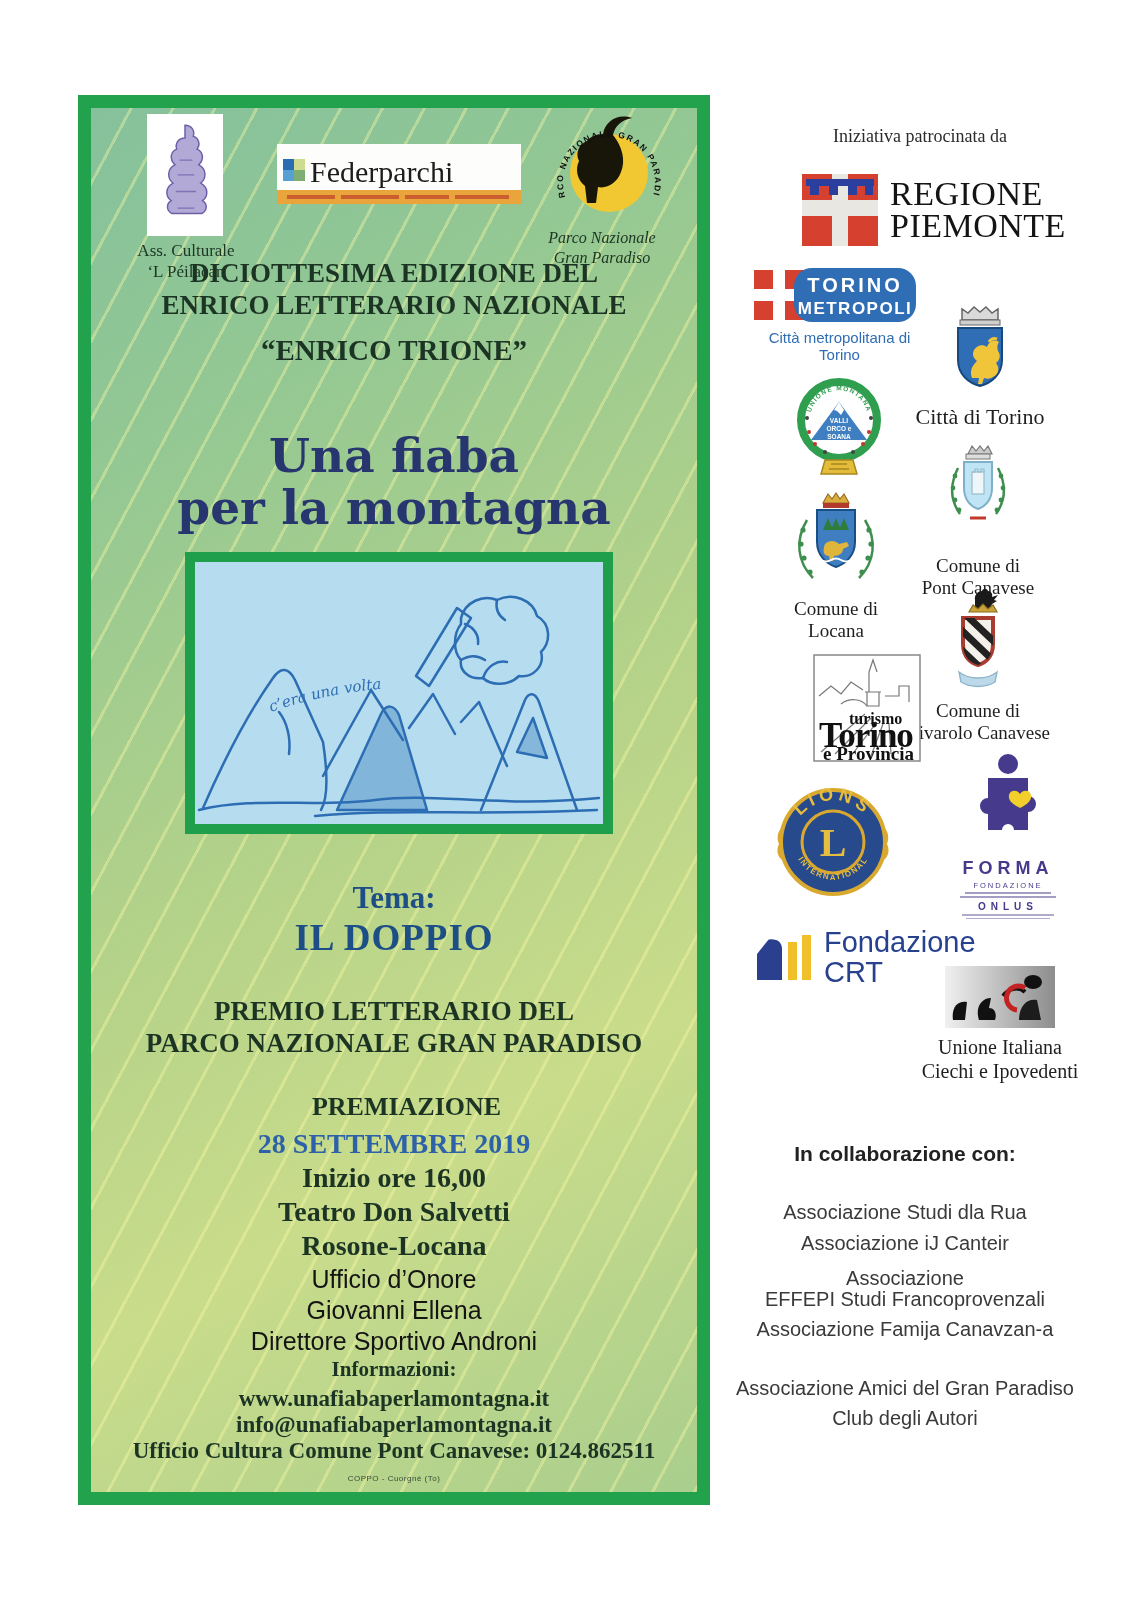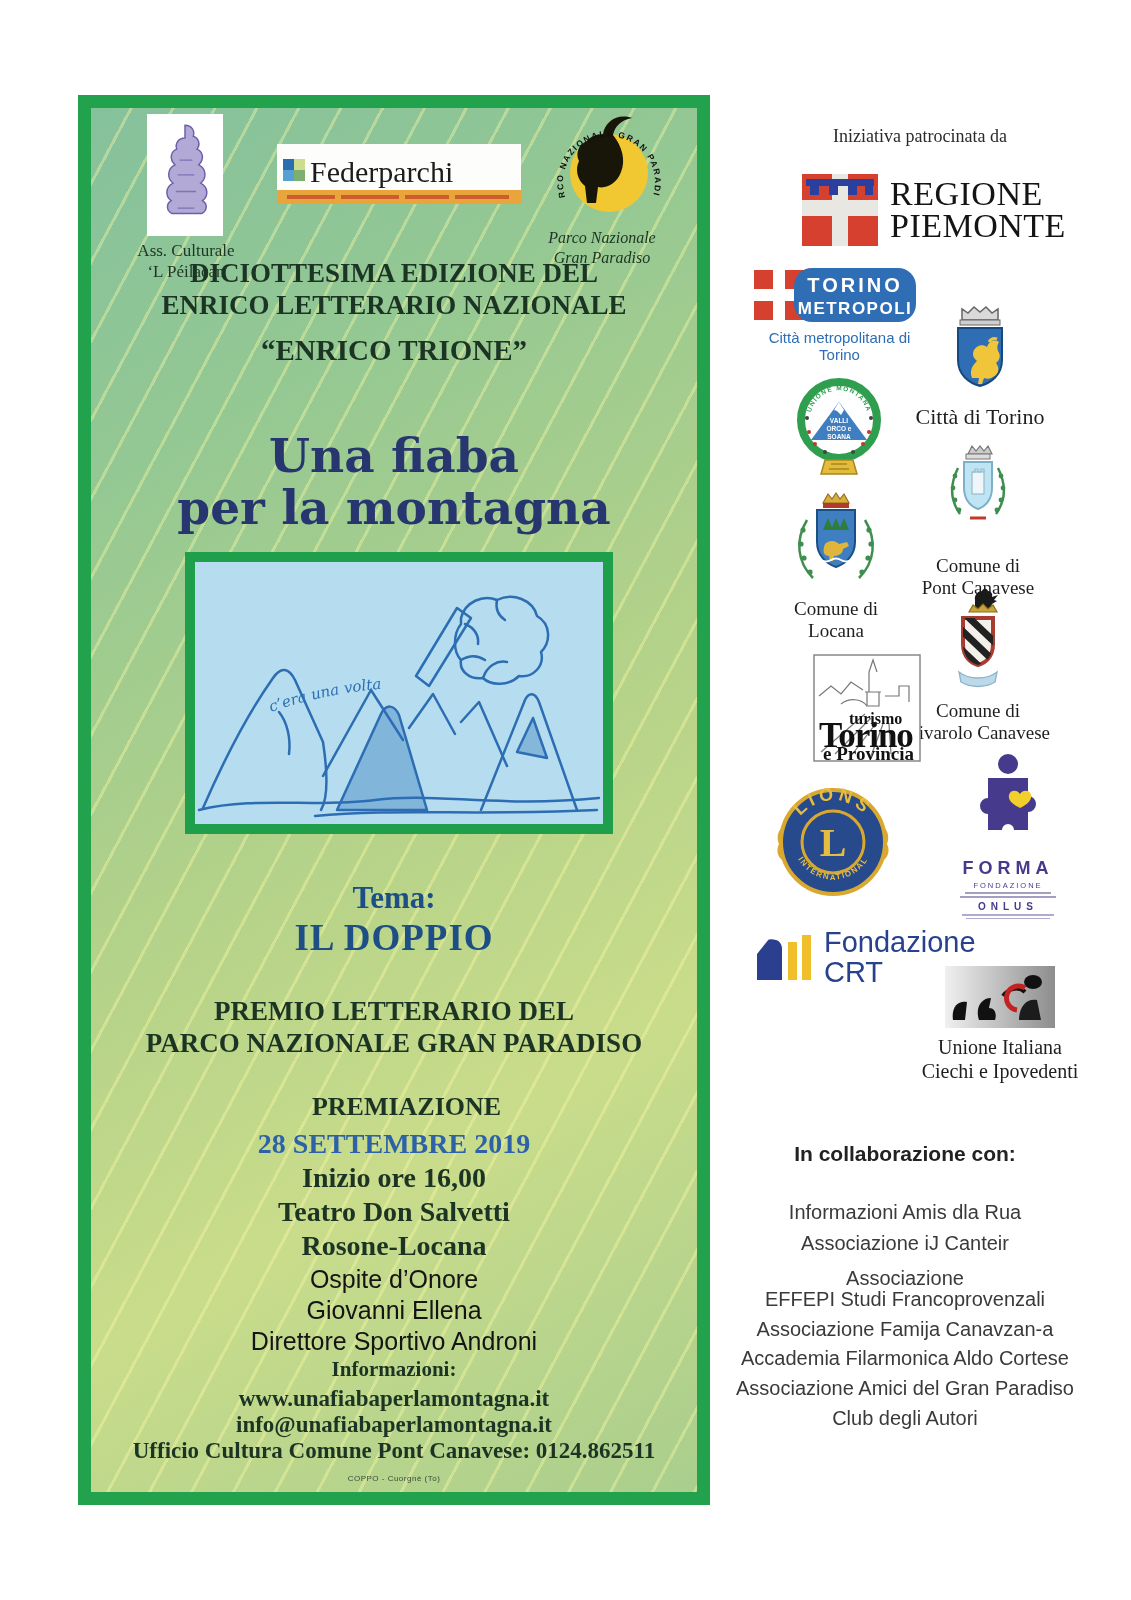--- a/index.html
+++ b/index.html
@@ -173,21 +173,21 @@
     <div class="p-center display theme-c theme-value">IL DOPPIO</div>
     <div class="p-center display park1">PREMIO LETTERARIO DEL</div>
     <div class="p-center display park2">PARCO NAZIONALE GRAN PARADISO</div>
 
     <div class="p-center display premiazione">PREMIAZIONE</div>
     <div class="p-center display blue-date cdate">28 SETTEMBRE 2019</div>
     <div class="p-center display ctime">Inizio ore 16,00</div>
     <div class="p-center display cvenue">Teatro Don Salvetti</div>
     <div class="p-center display cplace">Rosone-Locana</div>
 
-    <div class="p-center guest guest1">Ospite d’Onore</div>
+    <div class="p-center guest guest1">Ufficio d’Onore</div>
     <div class="p-center guest guest2">Giovanni Ellena</div>
     <div class="p-center guest guest3">Direttore Sportivo Androni</div>
 
     <div class="p-center display info-label">Informazioni:</div>
     <div class="p-center display info-line web">www.unafiabaperlamontagna.it</div>
     <div class="p-center display info-line email">info@unafiabaperlamontagna.it</div>
     <div class="p-center display info-line office">Ufficio Cultura Comune Pont Canavese: 0124.862511</div>
     <div class="p-center credit">COPPO - Cuorgnè (To)</div>
   </div>
 
@@ -419,22 +419,21 @@
       <path d="M58 30 c6-8 16-10 22-4" stroke="#111" stroke-width="4" fill="none"></path>
       <path d="M72 44 a12 12 0 1 1 8 -22" stroke="#c22222" stroke-width="5" fill="none"></path>
     </svg>
     <div class="serifcap uici-cap">
       <div>Unione Italiana</div>
       <div>Ciechi e Ipovedenti</div>
     </div>
   </div>
 
   <div class="s-abs collab-heading">In collaborazione con:</div>
-  <div class="s-abs collab-item ci0">Informazioni Amis dla Rua</div>
+  <div class="s-abs collab-item ci0">Associazione Studi dla Rua</div>
   <div class="s-abs collab-item ci1">Associazione iJ Canteir</div>
   <div class="s-abs collab-item ci2">Associazione</div>
   <div class="s-abs collab-item ci3">EFFEPI Studi Francoprovenzali</div>
   <div class="s-abs collab-item ci4">Associazione Famija Canavzan-a</div>
-  <div class="s-abs collab-item ci5">Accademia Filarmonica Aldo Cortese</div>
   <div class="s-abs collab-item ci6">Associazione Amici del Gran Paradiso</div>
   <div class="s-abs collab-item ci7">Club degli Autori</div>
 
 </div>
 
 </body></html>

